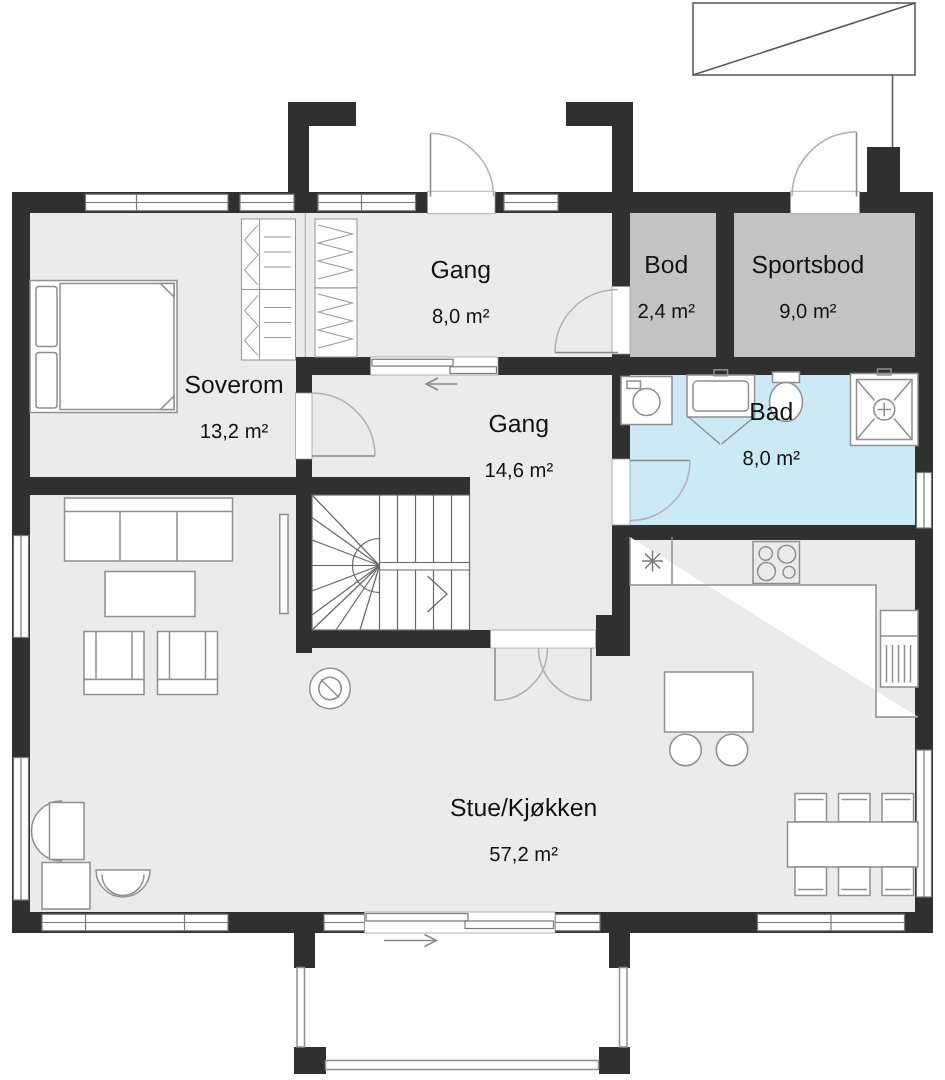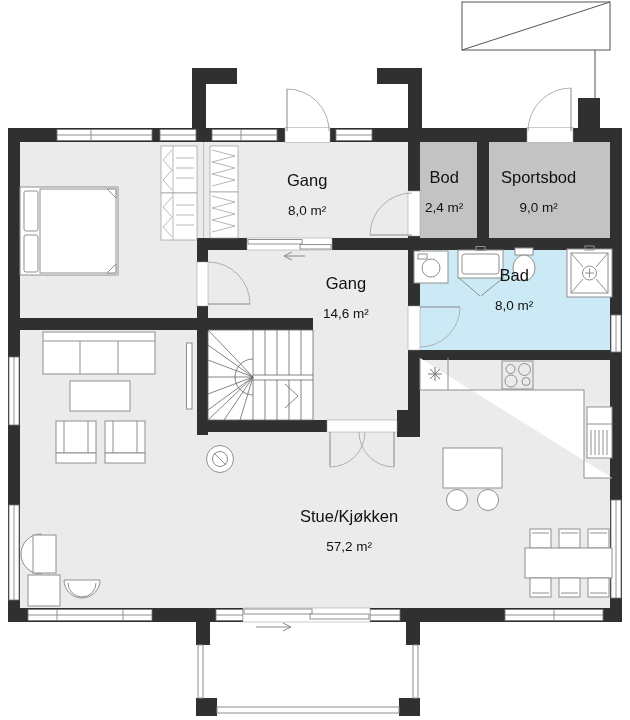--- a/index.html
+++ b/index.html
@@ -367,37 +367,41 @@
           <rect x="559" y="578" width="21" height="19"></rect>
           <line x1="561" y1="593" x2="578" y2="593"></line>
         </g>
     <g>
           <rect x="588" y="578" width="21" height="19"></rect>
           <line x1="590" y1="593" x2="607" y2="593"></line>
         </g>
   </g>
 </svg>
 
+  <div class="lbl" style="left:123px;top:248px">
+    <div class="rn">Soverom</div>
+    <div class="ra">13,2 m²</div>
+  </div>
   <div class="lbl" style="left:287px;top:171px">
     <div class="rn">Gang</div>
     <div class="ra">8,0 m²</div>
   </div>
   <div class="lbl" style="left:425px;top:168px">
     <div class="rn">Bod</div>
     <div class="ra">2,4 m²</div>
   </div>
   <div class="lbl" style="left:501px;top:168px">
     <div class="rn">Sportsbod</div>
     <div class="ra">9,0 m²</div>
   </div>
   <div class="lbl" style="left:323px;top:274px">
     <div class="rn">Gang</div>
     <div class="ra">14,6 m²</div>
   </div>
   <div class="lbl" style="left:495px;top:266px">
     <div class="rn">Bad</div>
     <div class="ra">8,0 m²</div>
   </div>
-  <div class="lbl" style="left:300px;top:507px">
+  <div class="lbl" style="left:300px;top:530px">
     <div class="rn">Stue/Kjøkken</div>
     <div class="ra">57,2 m²</div>
   </div>
 </div>
 
 </body></html>

